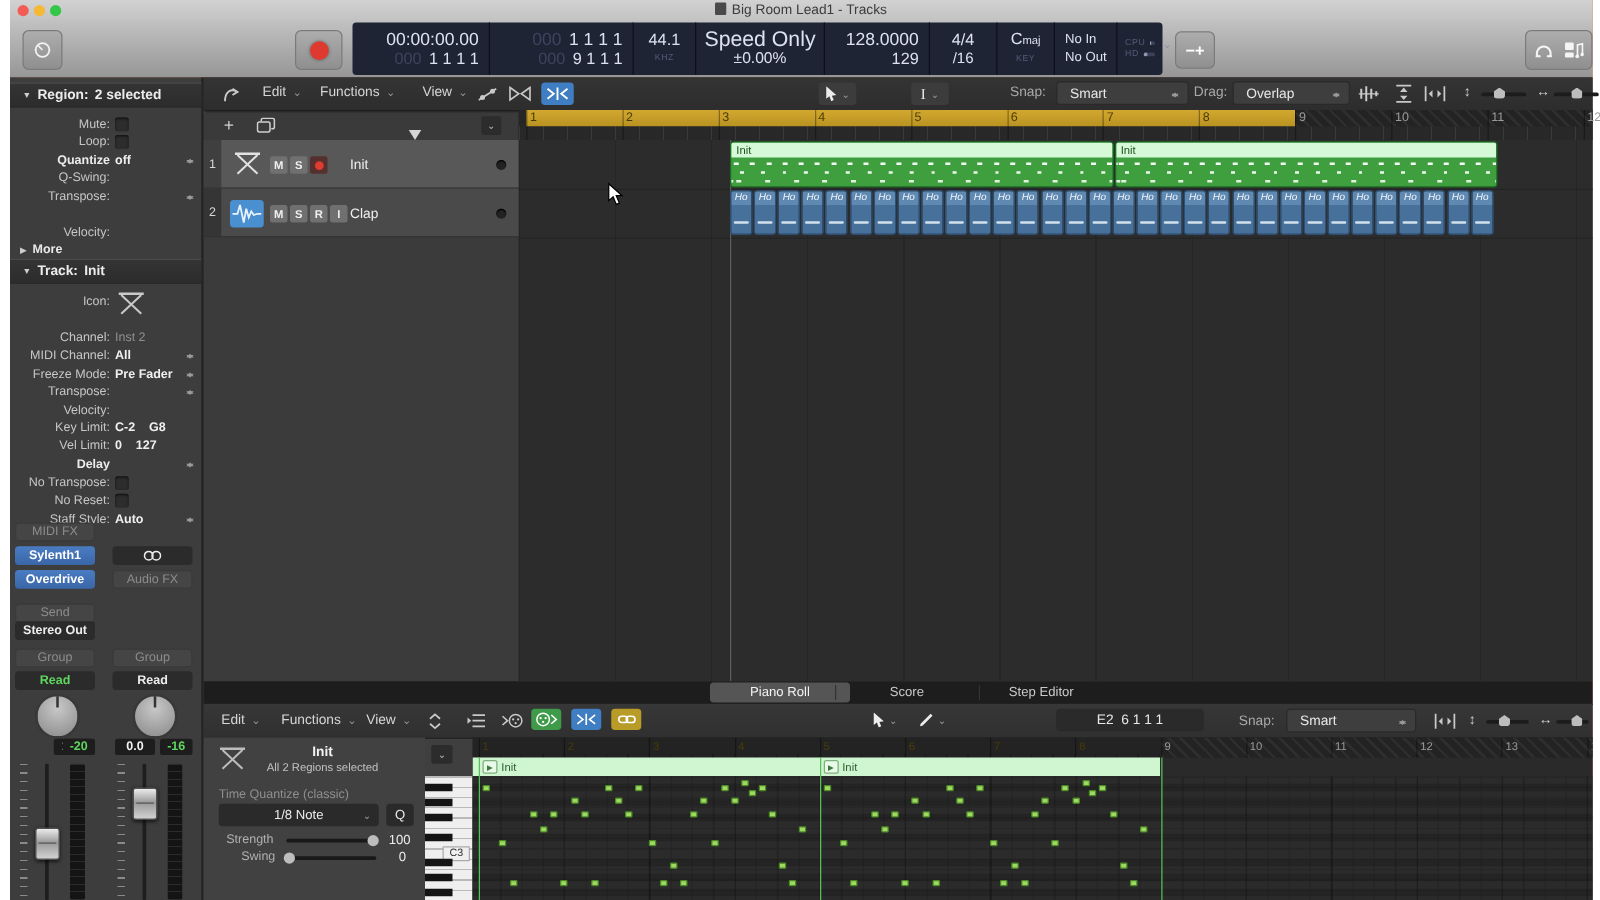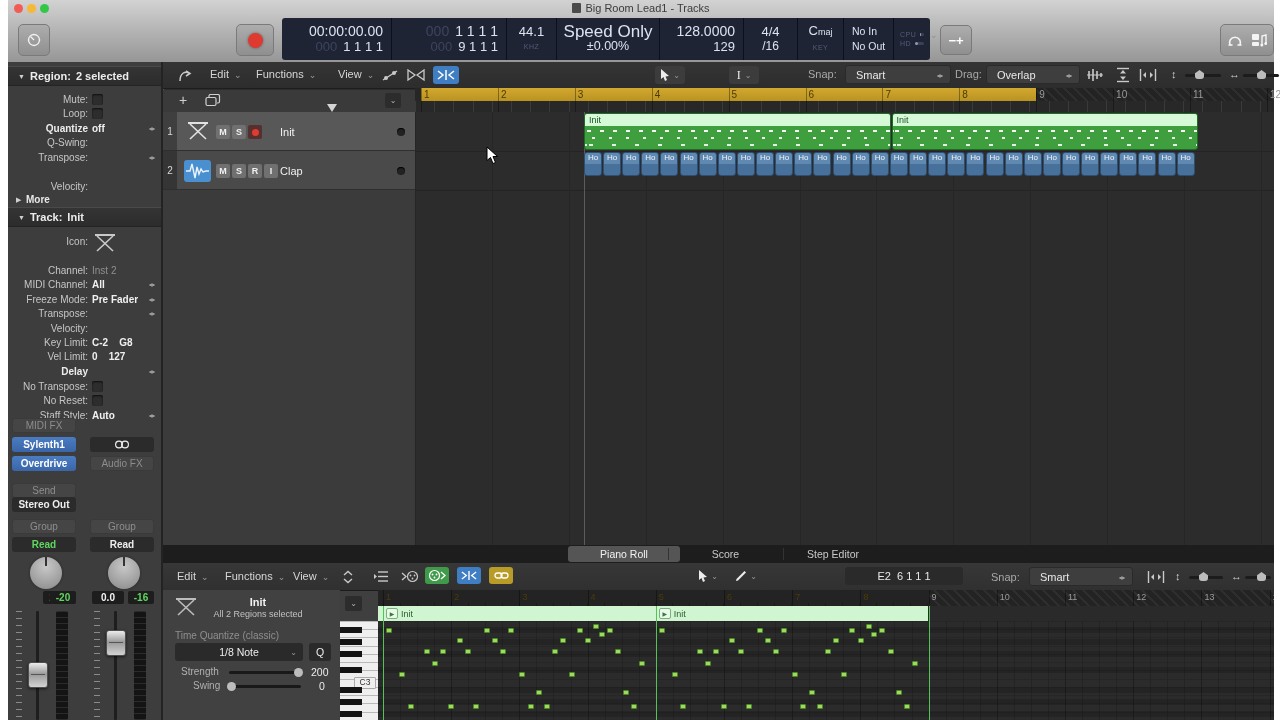--- a/index.html
+++ b/index.html
@@ -102,22 +102,22 @@
   .mregion{position:absolute;top:1px;height:37px;border:1px solid #1d6b24;border-radius:3px;
            background:#3f9f3f;box-sizing:border-box;overflow:hidden;}
   .mregion .rh{height:12px;background:#d6fad8;color:#1c5222;font-size:9px;line-height:12px;padding-left:4px;}
   .mregion .rb{position:absolute;left:0;right:0;top:12px;bottom:0;
     background-image:
       repeating-linear-gradient(90deg,rgba(255,255,255,.95) 0 4px,transparent 4px 13px),
       repeating-linear-gradient(90deg,rgba(255,255,255,.9) 0 3px,transparent 3px 17px),
       repeating-linear-gradient(90deg,rgba(255,255,255,.85) 0 4px,transparent 4px 23px);
     background-size:100% 2px,100% 2px,100% 2px;
     background-position:2px 4px,7px 11px,4px 18px;background-repeat:repeat-x;}
-  .clap{position:absolute;top:1px;height:24px;border-radius:3px;border:1px solid #2c4f73;box-sizing:border-box;
-        background:linear-gradient(#6089b2 0 11px,#47719a 11px);overflow:hidden;}
+  .clap{position:absolute;top:1px;height:36px;border-radius:3px;border:1px solid #2c4f73;box-sizing:border-box;
+        background:linear-gradient(#6089b2 0 11px,#47719a 11px);overflow:hidden;font-style:italic;}
   .clap span{display:block;text-align:center;font-size:8px;color:#eef4fb;line-height:10px;}
   .clap i{position:absolute;left:2px;right:2px;top:24px;height:2px;background:rgba(235,243,252,.85);border-radius:1px;}
   .playhead-tri{position:absolute;width:0;height:0;border-left:5px solid transparent;border-right:5px solid transparent;
                 border-top:8px solid #d5d5d5;}
 
   
   .editor{left:155px;top:545px;width:1111px;height:175px;background:#3f3f3f;}
   .tabbar{position:absolute;left:0;top:0;width:1111px;height:18px;background:#1d1d1d;border-bottom:1px solid #161616;}
   .tab{position:absolute;top:1px;height:16px;font-size:10.5px;color:#c9c9c9;display:flex;align-items:center;justify-content:center;border-radius:3px;}
   .tab.active{background:#555;color:#f2f2f2;}
@@ -783,21 +783,21 @@
         <span style="position:absolute;right:6px;color:#9a9a9a;font-size:8px;">⌄</span>
       </div>
       <div class="qbox" style="left:146px;top:53px;width:22px;height:18px;">
             <span>Q</span>
           </div>
 
       <div class="abs" style="left:18px;top:76px;font-size:10px;color:#b0b0b0;">Strength</div>
       <div class="slider" style="left:66px;top:81px;width:72px;background:#191919;">
             <div style="position:absolute;right:-2px;top:-3px;width:9px;height:9px;border-radius:50%;background:#bdbdbd;"></div>
           </div>
-      <div class="abs" style="left:148px;top:76px;font-size:10.5px;color:#ececec;">200</div>
+      <div class="abs" style="left:148px;top:76px;font-size:10.5px;color:#ececec;">100</div>
 
       <div class="abs" style="left:30px;top:90px;font-size:10px;color:#b0b0b0;">Swing</div>
       <div class="slider" style="left:66px;top:95px;width:72px;background:#191919;">
             <div style="position:absolute;left:-2px;top:-3px;width:9px;height:9px;border-radius:50%;background:#bdbdbd;"></div>
           </div>
       <div class="abs" style="left:156px;top:90px;font-size:10.5px;color:#ececec;">0</div>
     </div>
 
     <div class="keys">
       <div class="abs" style="left:14px;top:56px;width:20px;height:10px;font-size:8.5px;color:#333;background:#efefef;border:1px solid #aaa;border-radius:1px;text-align:center;line-height:9px;">C3</div>

